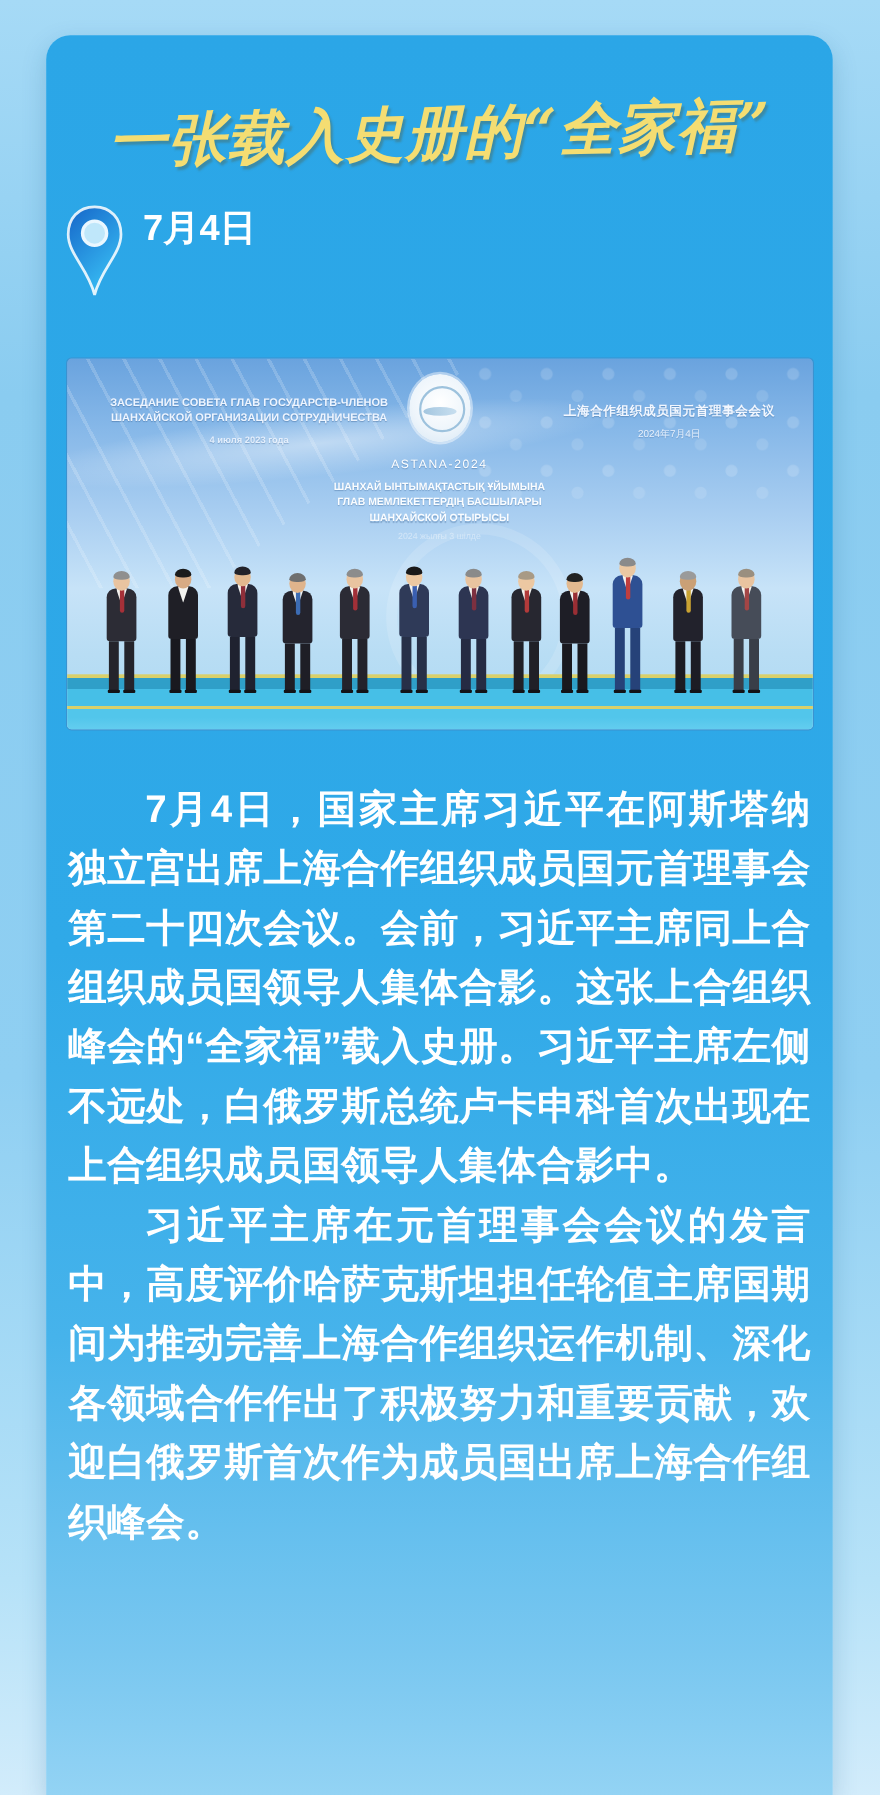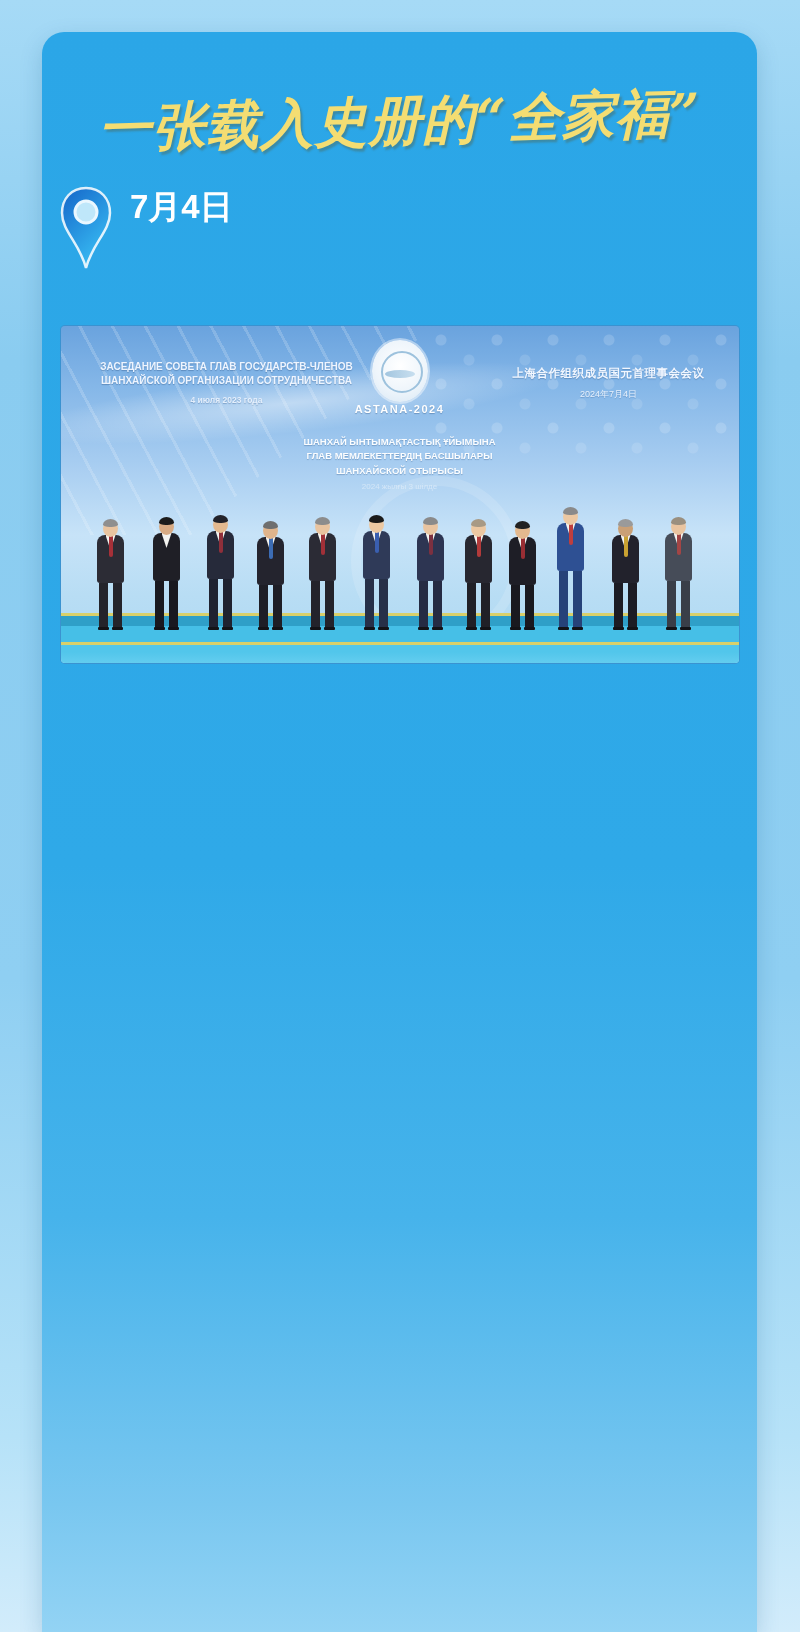--- a/index.html
+++ b/index.html
@@ -64,22 +64,22 @@
     box-shadow:0 0 0 2px rgba(255,255,255,.45);
   }
   .logo::before{
     content:"";position:absolute;left:9px;top:11px;width:38px;height:38px;border-radius:50%;
     border:2px solid #9dc2dd;
   }
   .logo::after{
     content:"";position:absolute;left:13px;top:30px;width:30px;height:8px;border-radius:50%;
     background:linear-gradient(90deg,#8fb9d8,#bcd8ec);opacity:.8;
   }
-  .astana{margin-top:1px;font-size:11px;font-weight:700;color:#fff;letter-spacing:1.5px;text-shadow:0 1px 1px rgba(40,80,130,.4)}
-  .kk{margin-top:20px;font-size:9.5px;font-weight:700;color:#fbfdff;line-height:1.5;text-shadow:0 1px 1px rgba(40,80,130,.35)}
+  .astana{margin-top:14px;font-size:11px;font-weight:400;color:#fff;letter-spacing:1.5px;text-shadow:0 1px 1px rgba(40,80,130,.4)}
+  .kk{margin-top:8px;font-size:9.5px;font-weight:700;color:#fbfdff;line-height:1.5;text-shadow:0 1px 1px rgba(40,80,130,.35)}
   .kk-date{margin-top:4px;font-size:8px;color:#eaf3fb;opacity:.6}
   .ph-right{position:absolute;right:10px;top:40px;width:240px;text-align:center;color:#f2f7ff;text-shadow:0 1px 1px rgba(40,80,130,.35)}
   .ph-right .cn{font-size:11.5px;font-weight:600;letter-spacing:.5px}
   .ph-right .dt{margin-top:7px;font-size:9px;opacity:.9}
   .floor{
     position:absolute;left:0;right:0;bottom:0;height:50px;
     background:linear-gradient(180deg,
       #d9d06a 0 3px,
       #2f9fc8 3px 13px,
       #46bfe7 13px 29px,
@@ -309,14 +309,18 @@
             <div class="tie"></div>
           </div>
           <div class="legs">
             <div class="leg"></div>
             <div class="leg"></div>
           </div>
         </div>
       </div>
   </div>
 
+  <div class="article">
+    <p>7月4日，国家主席习近平在阿斯塔纳独立宫出席上海合作组织成员国元首理事会第二十四次会议。会前，习近平主席同上合组织成员国领导人集体合影。这张上合组织峰会的“全家福”载入史册。习近平主席左侧不远处，白俄罗斯总统卢卡申科首次出现在上合组织成员国领导人集体合影中。</p>
+    <p>习近平主席在元首理事会会议的发言中，高度评价哈萨克斯坦担任轮值主席国期间为推动完善上海合作组织运作机制、深化各领域合作作出了积极努力和重要贡献，欢迎白俄罗斯首次作为成员国出席上海合作组织峰会。</p>
+  </div>
 
 </div>
 
 </body></html>

